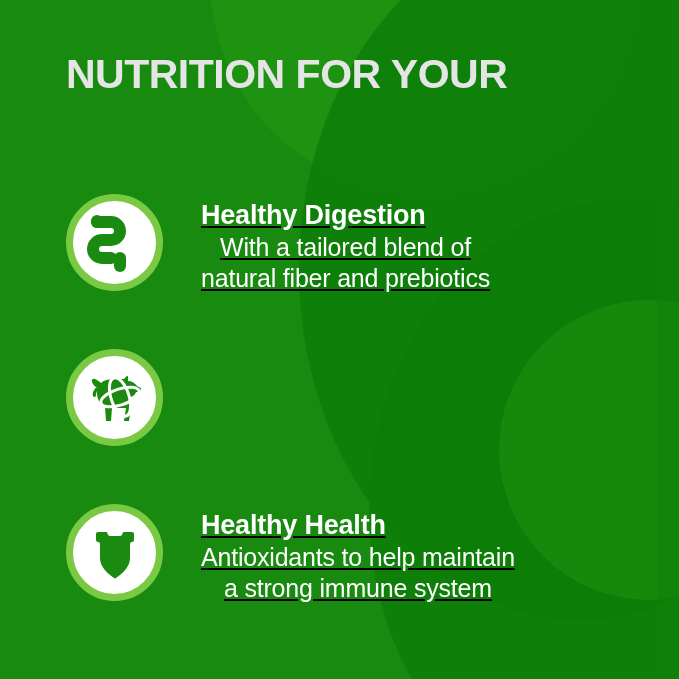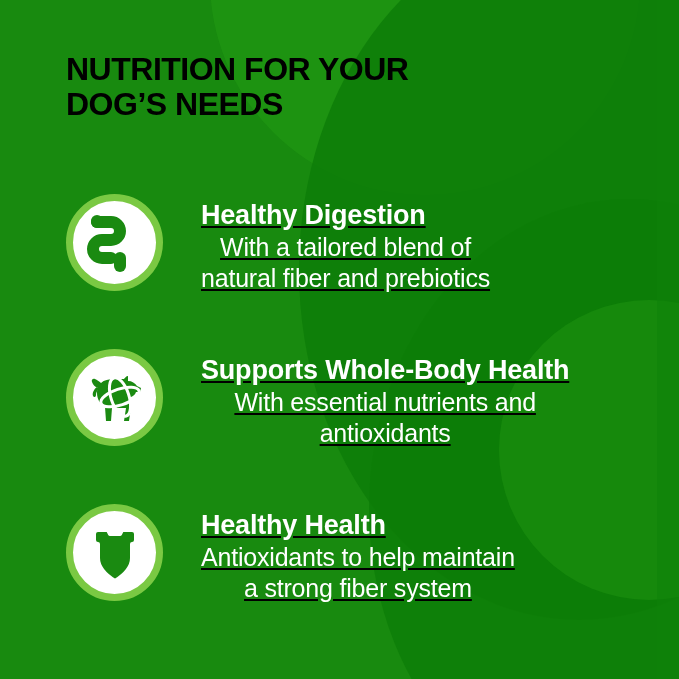--- a/index.html
+++ b/index.html
@@ -49,22 +49,22 @@
     right:0; top:0; bottom:0; width:22px;
     background:#0e8109;
     opacity:.55;
   }
 
   
   .headline {
     position:absolute;
     left:66px; top:52px;
     width:590px;
-    color:#000000;
-    font-size:32px;
+    color:#e5e5e5;
+    font-size:41px;
     font-weight:bold;
     line-height:1.08;
     letter-spacing:-0.5px;
     text-transform:uppercase;
     z-index:5;
   }
   .headline .ln { display:block; white-space:pre; }
 
   
   .features {
@@ -124,21 +124,20 @@
 <div id="poster">
 
   <div class="bg-blob light-top"></div>
   <div class="bg-blob dark-right"></div>
   <div class="bg-blob dark-lower"></div>
   <div class="bg-blob light-mid"></div>
   <div class="bg-edge"></div>
 
   <h1 class="headline">
     <span class="ln">NUTRITION FOR YOUR</span>
-    <span class="ln">DOG’S NEEDS</span>
   </h1>
 
   <div class="features">
 
     <div class="feature">
       <div class="badge">
         <span>
           <svg width="62" height="66" viewBox="0 0 62 66" aria-hidden="true">
             <path d="M13 12 h14 a9 9 0 0 1 0 18 h-9 a9 9 0 0 0 0 18 h9" fill="none" stroke="#1a8a11" stroke-width="12" stroke-linecap="round" stroke-linejoin="round"></path>
             <path d="M13 12 v-1" fill="none" stroke="#1a8a11" stroke-width="12" stroke-linecap="round"></path>
@@ -163,40 +162,35 @@
                        c-5 -3 -8 -8 -8 -14 0 -2 0 -3 1 -5
                        -3 -1 -5 -3 -6 -6 -1 -2 1 -4 3 -3 2 1 4 2 6 4
                        3 -3 8 -4 13 -4 l10 0 c1 -1 2 -3 4 -3 z"></path>
               <path d="M15 20 c-3 2 -5 6 -4 9 1 2 3 1 3 -1 0 -2 1 -5 3 -6 z"></path>
             </g>
             <ellipse cx="38" cy="30" rx="9" ry="20" fill="none" stroke="#ffffff" stroke-width="3" transform="rotate(-18 38 30)"></ellipse>
             <ellipse cx="38" cy="30" rx="20" ry="8" fill="none" stroke="#ffffff" stroke-width="3" transform="rotate(-18 38 30)"></ellipse>
           </svg>
         </span>
       </div>
-      <div class="ftext">
-        <div class="ftitle">Supports Whole-Body Health</div>
-        <div class="fdesc">With essential nutrients and
-antioxidants</div>
-      </div>
     </div>
 
     <div class="feature">
       <div class="badge">
         <span>
           <svg width="58" height="66" viewBox="0 0 58 66" aria-hidden="true">
             <path d="M12 10 h10 l2 4 h10 l2 -4 h10 a4 4 0 0 1 4 4 v6
                      a4 4 0 0 1 -4 4 v14
                      c0 10 -9 18 -17 23
                      c-8 -5 -17 -13 -17 -23 v-14
                      a4 4 0 0 1 -4 -4 v-6 a4 4 0 0 1 4 -4 z" fill="#1a8a11" stroke="#ffffff" stroke-width="4" stroke-linejoin="round"></path>
           </svg>
         </span>
       </div>
       <div class="ftext">
         <div class="ftitle">Healthy Health</div>
         <div class="fdesc">Antioxidants to help maintain
-a strong fiber system</div>
+a strong immune system</div>
       </div>
     </div>
 
   </div>
 </div>
 
 </body></html>

